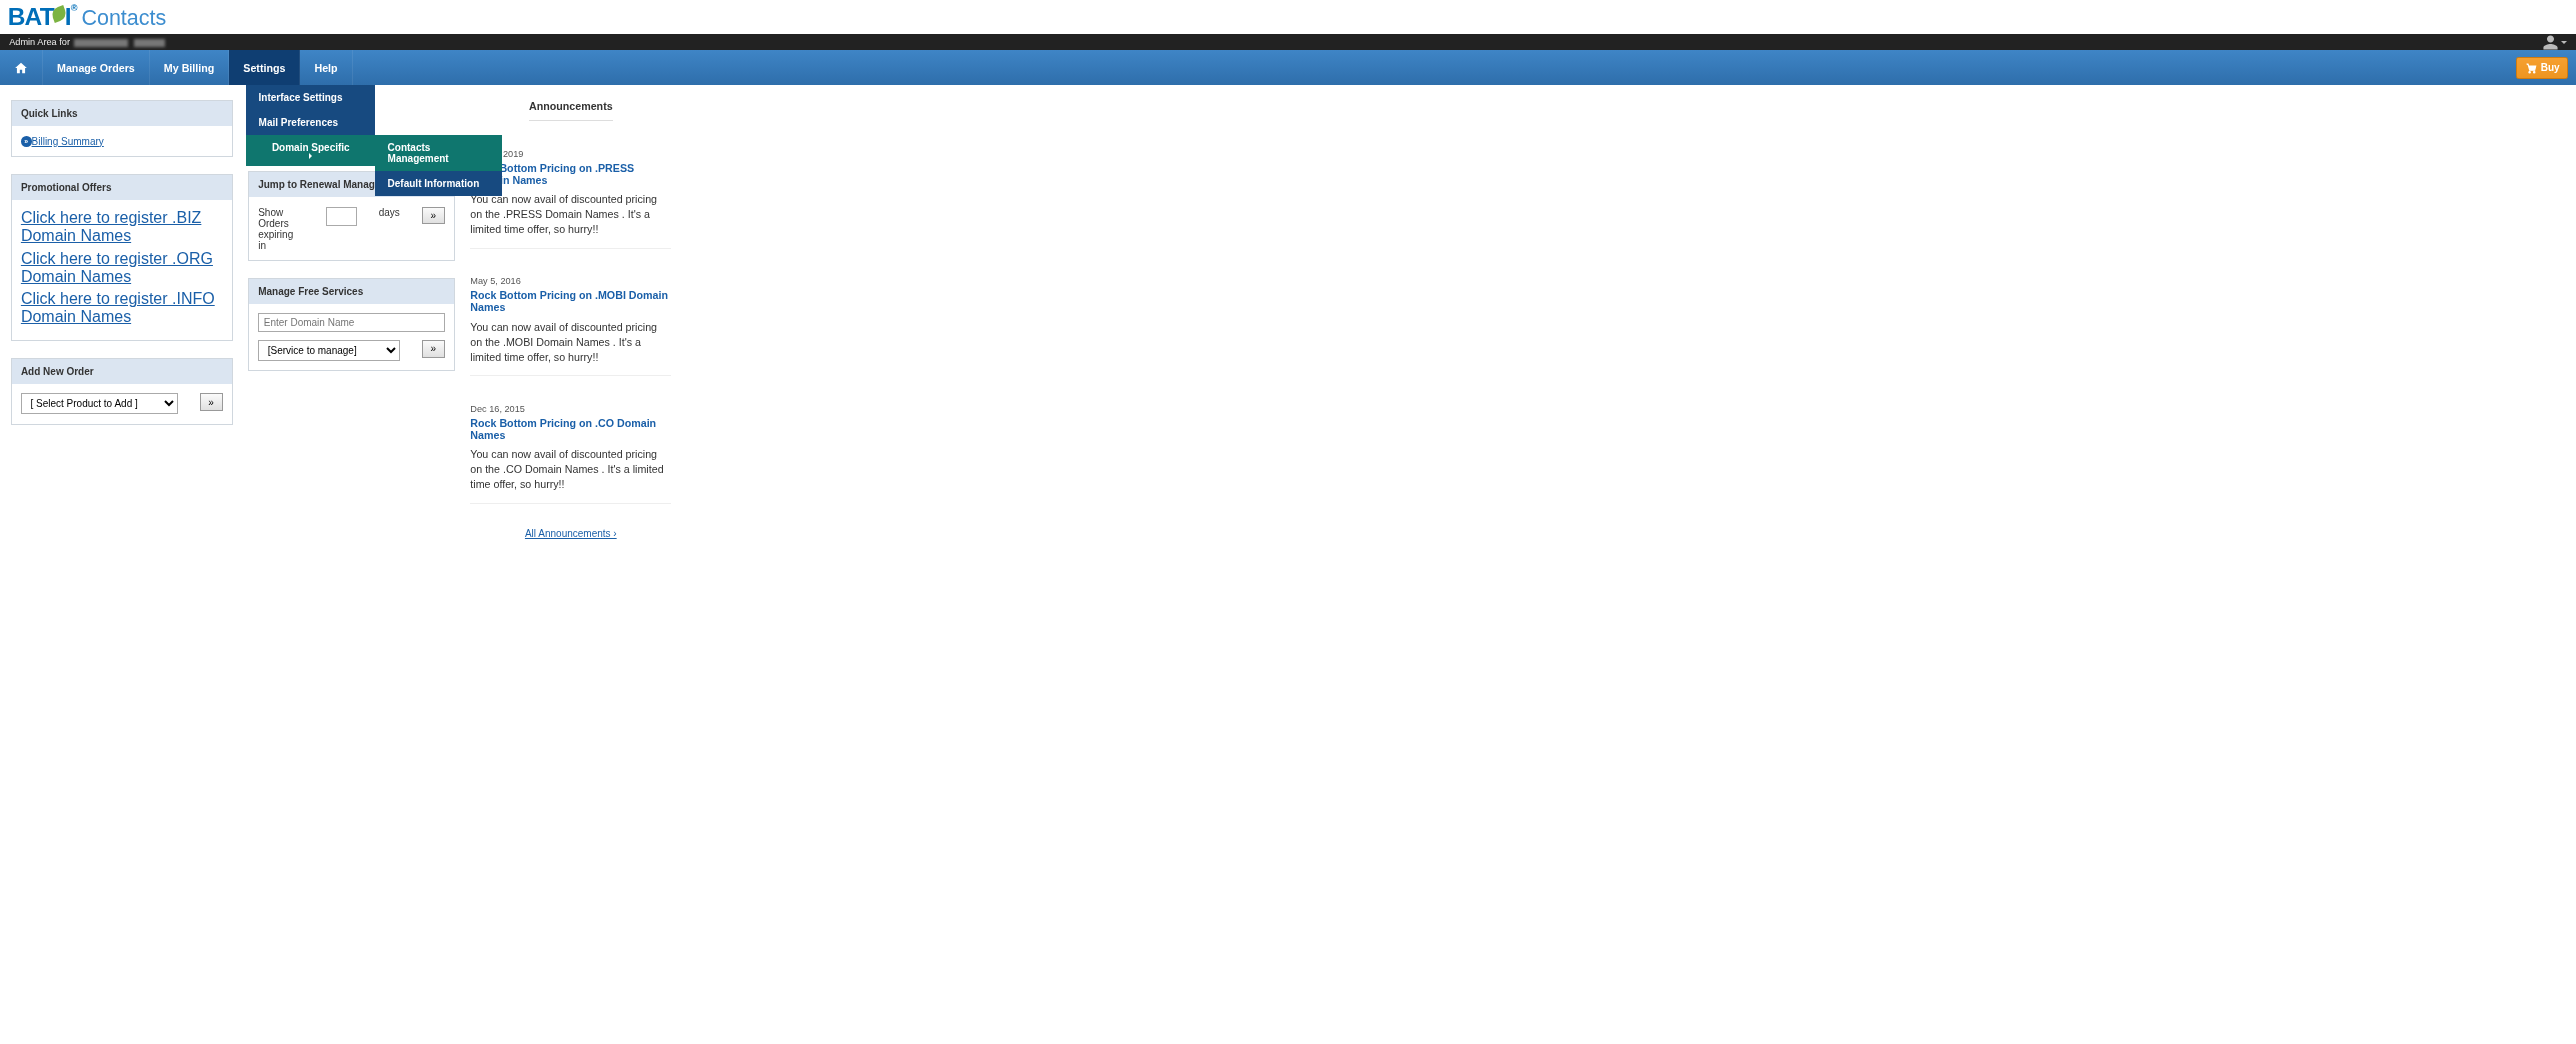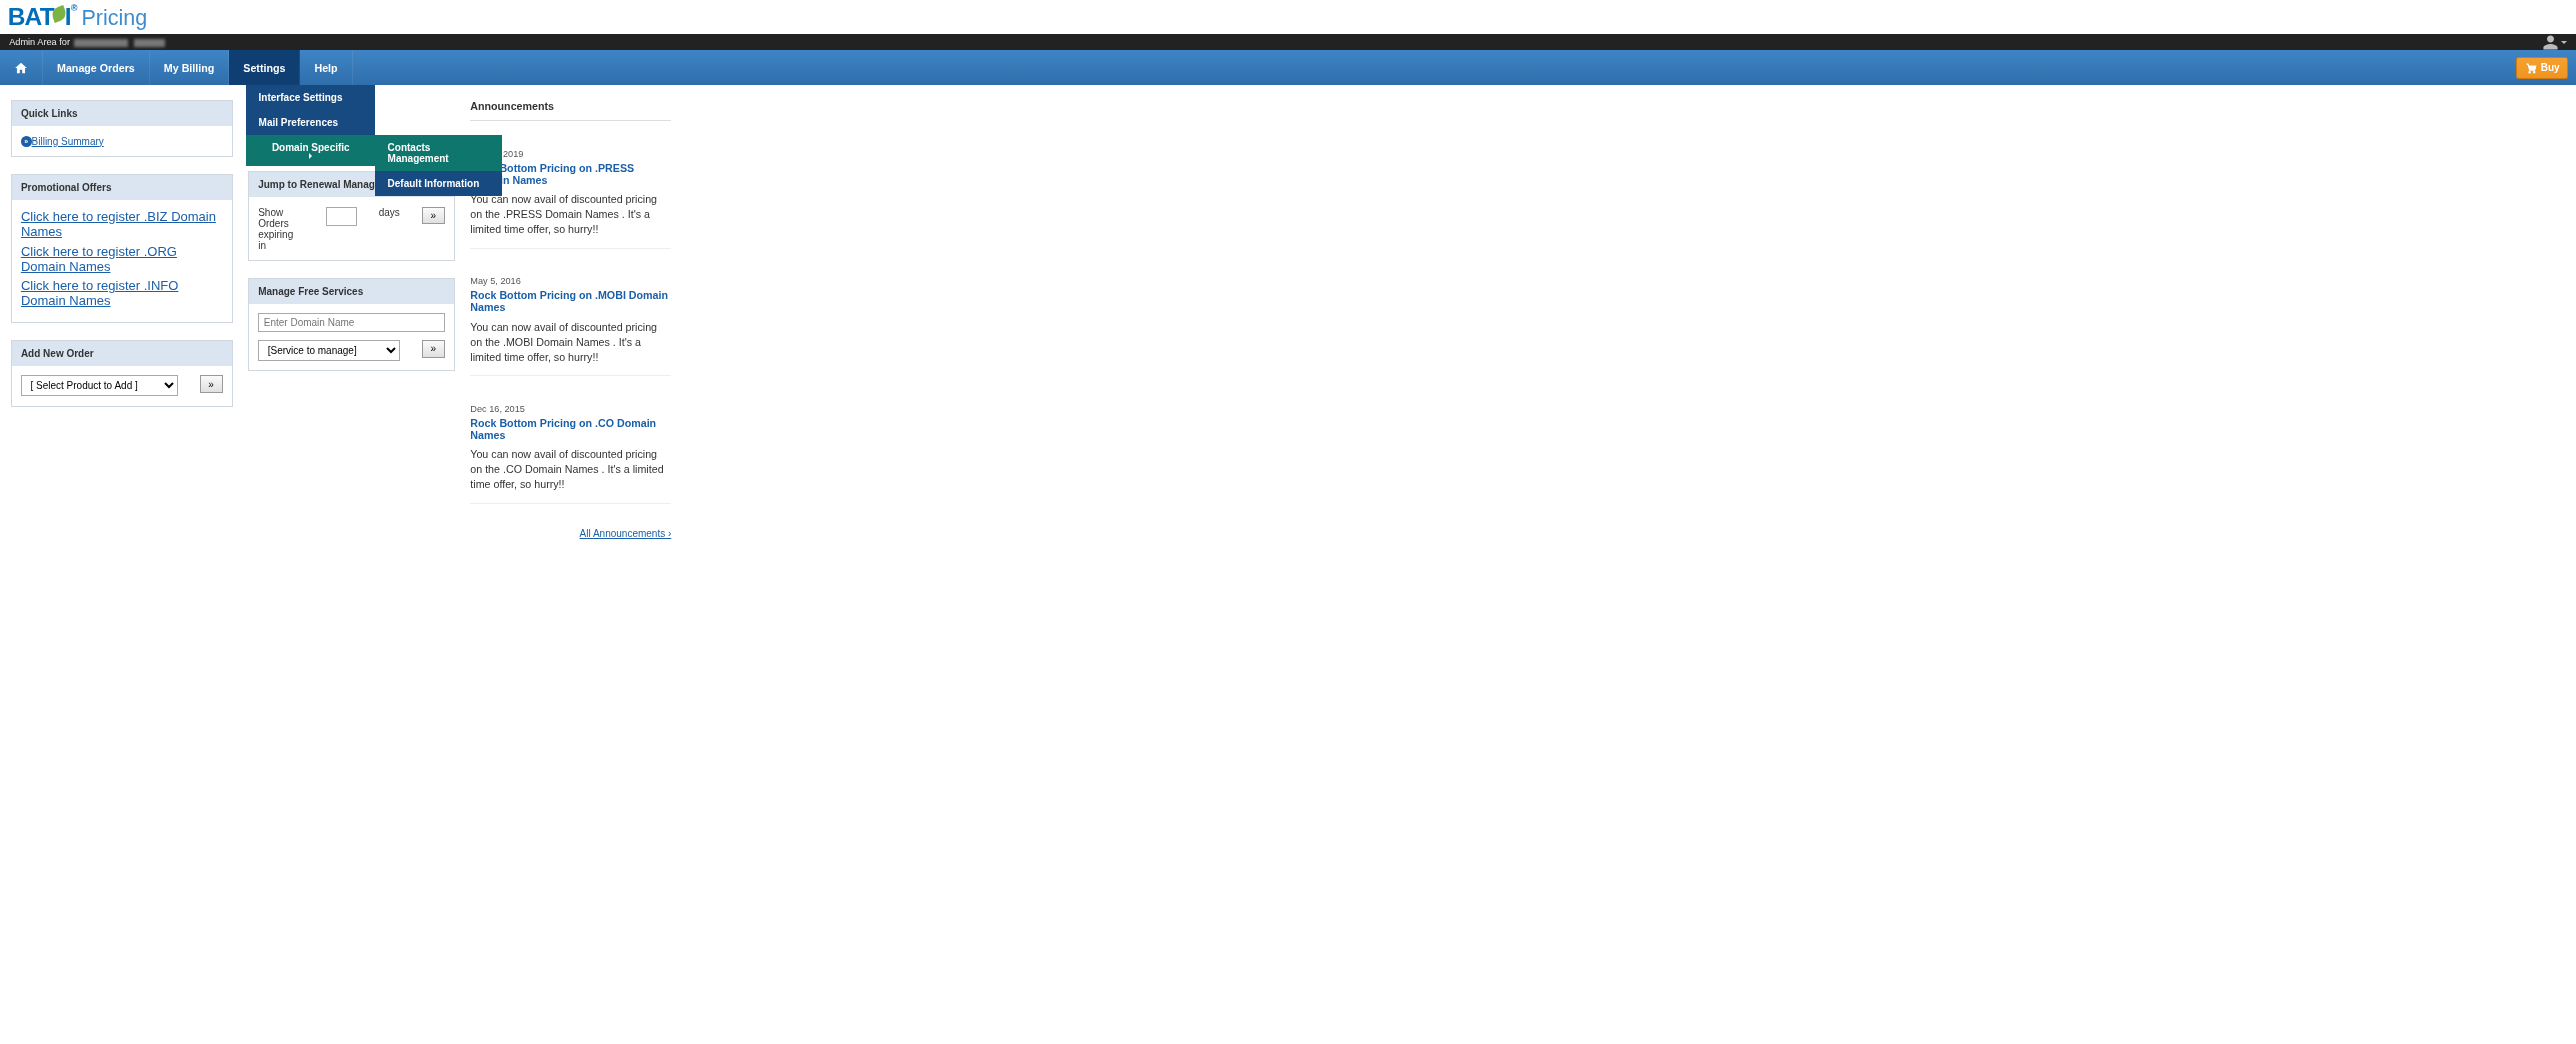--- a/index.html
+++ b/index.html
@@ -22,28 +22,28 @@
   .dropdown { position:absolute; top:35px; left:17px; background:#174a80; min-width:129px; z-index:10;}
   .dropdown-wrap { position:relative; }
   .dd-item { color:#fff; font-size:10px; padding:7px 12.3px; cursor:pointer; display:flex; justify-content:space-between; align-items:center;}
   .dd-item:hover, .dd-item.open { background:#0f766e;flex-direction:column; }
   .submenu { position:absolute; left:100%; top:0; background:#174a80; min-width:127px;}
   .caret { width:0;height:0;border-top:3.1px solid transparent;border-bottom:3.1px solid transparent;border-left:3.8px solid #fff;}
   .content { display:flex; gap:15.3px; padding:15.3px 10.7px; align-items:flex-start; max-width:682px;}
   .col { display:flex; flex-direction:column; gap:17px; }
   .col.left { width:222px; }
   .col.mid { width:207px; }
-  .col.right { flex:1; }
+  .col.right { flex:1;align-items:center; }
   .panel { border:0.8px solid #d0d7de; background:#fff; }
   .panel-hd { background:#dbe5f1; padding:7px 9.2px; font-weight:bold; color:#333; font-size:10px;}
   .panel-bd { padding:9.2px; }
   .link { color:#1a5fa8; text-decoration:underline; cursor:pointer;}
   .bullet-link { display:flex; align-items:center; gap:0;}
   .bullet-ic { display:inline-flex; width:10.7px; height:10.7px; background:#1a5fa8; border-radius:50%; color:#fff; font-size:7px; font-weight:bold; align-items:center; justify-content:center;}
-  .promo-list .link { display:block; margin-bottom:4.6px; font-size:13px;}
+  .promo-list .link { display:block; margin-bottom:4.6px; font-size:16px;}
   select, input[type="text"] { border:0.8px solid #aaa; padding:3.1px 4.6px; font-size:10px; font-family:inherit; background:#fff;}
   .go-btn { border:0.8px solid #999; background:linear-gradient(#fafafa,#e0e0e0); padding:2.3px 7.7px; cursor:pointer; font-size:10px;}
   .inline-row { display:flex; align-items:flex-start; gap:22px;}
   .days-input { width:31px; }
   .full { width:100%; }
   .ann-head { font-weight:bold; font-size:10.7px; padding-bottom:7.7px; border-bottom:0.8px solid #ddd;}
   .ann-item { padding:10.7px 0; border-bottom:0.8px solid #eee;}
   .ann-date { color:#555; font-size:9.2px; margin-bottom:3.1px;}
   .ann-title { color:#1a5fa8; font-weight:bold; font-size:10.7px; margin-bottom:6.1px; cursor:pointer;}
   .ann-body { color:#333; font-size:10.7px; line-height:1.4;}
@@ -51,21 +51,21 @@
   .all-link .link { font-size:10px;}
   .hidden-panel { visibility:hidden; }
 </style>
 </head>
 <body>
 
 <div class="logo-bar">
   <span class="logo-text1">
     <span>BAT</span><span class="leaf"></span><span>I</span><span class="logo-reg">®</span>
   </span>
-  <span class="logo-text2">Pricing</span>
+  <span class="logo-text2">Contacts</span>
 </div>
 
 <div class="admin-bar">
   <div>
     <span>Admin Area for</span>
     <span class="blur"></span>
     <span class="blur" style="width:31px"></span>
   </div>
   <div style="display:flex;align-items:center;gap:2.3px;">
     <svg class="user-icon" viewBox="0 0 24 24">

